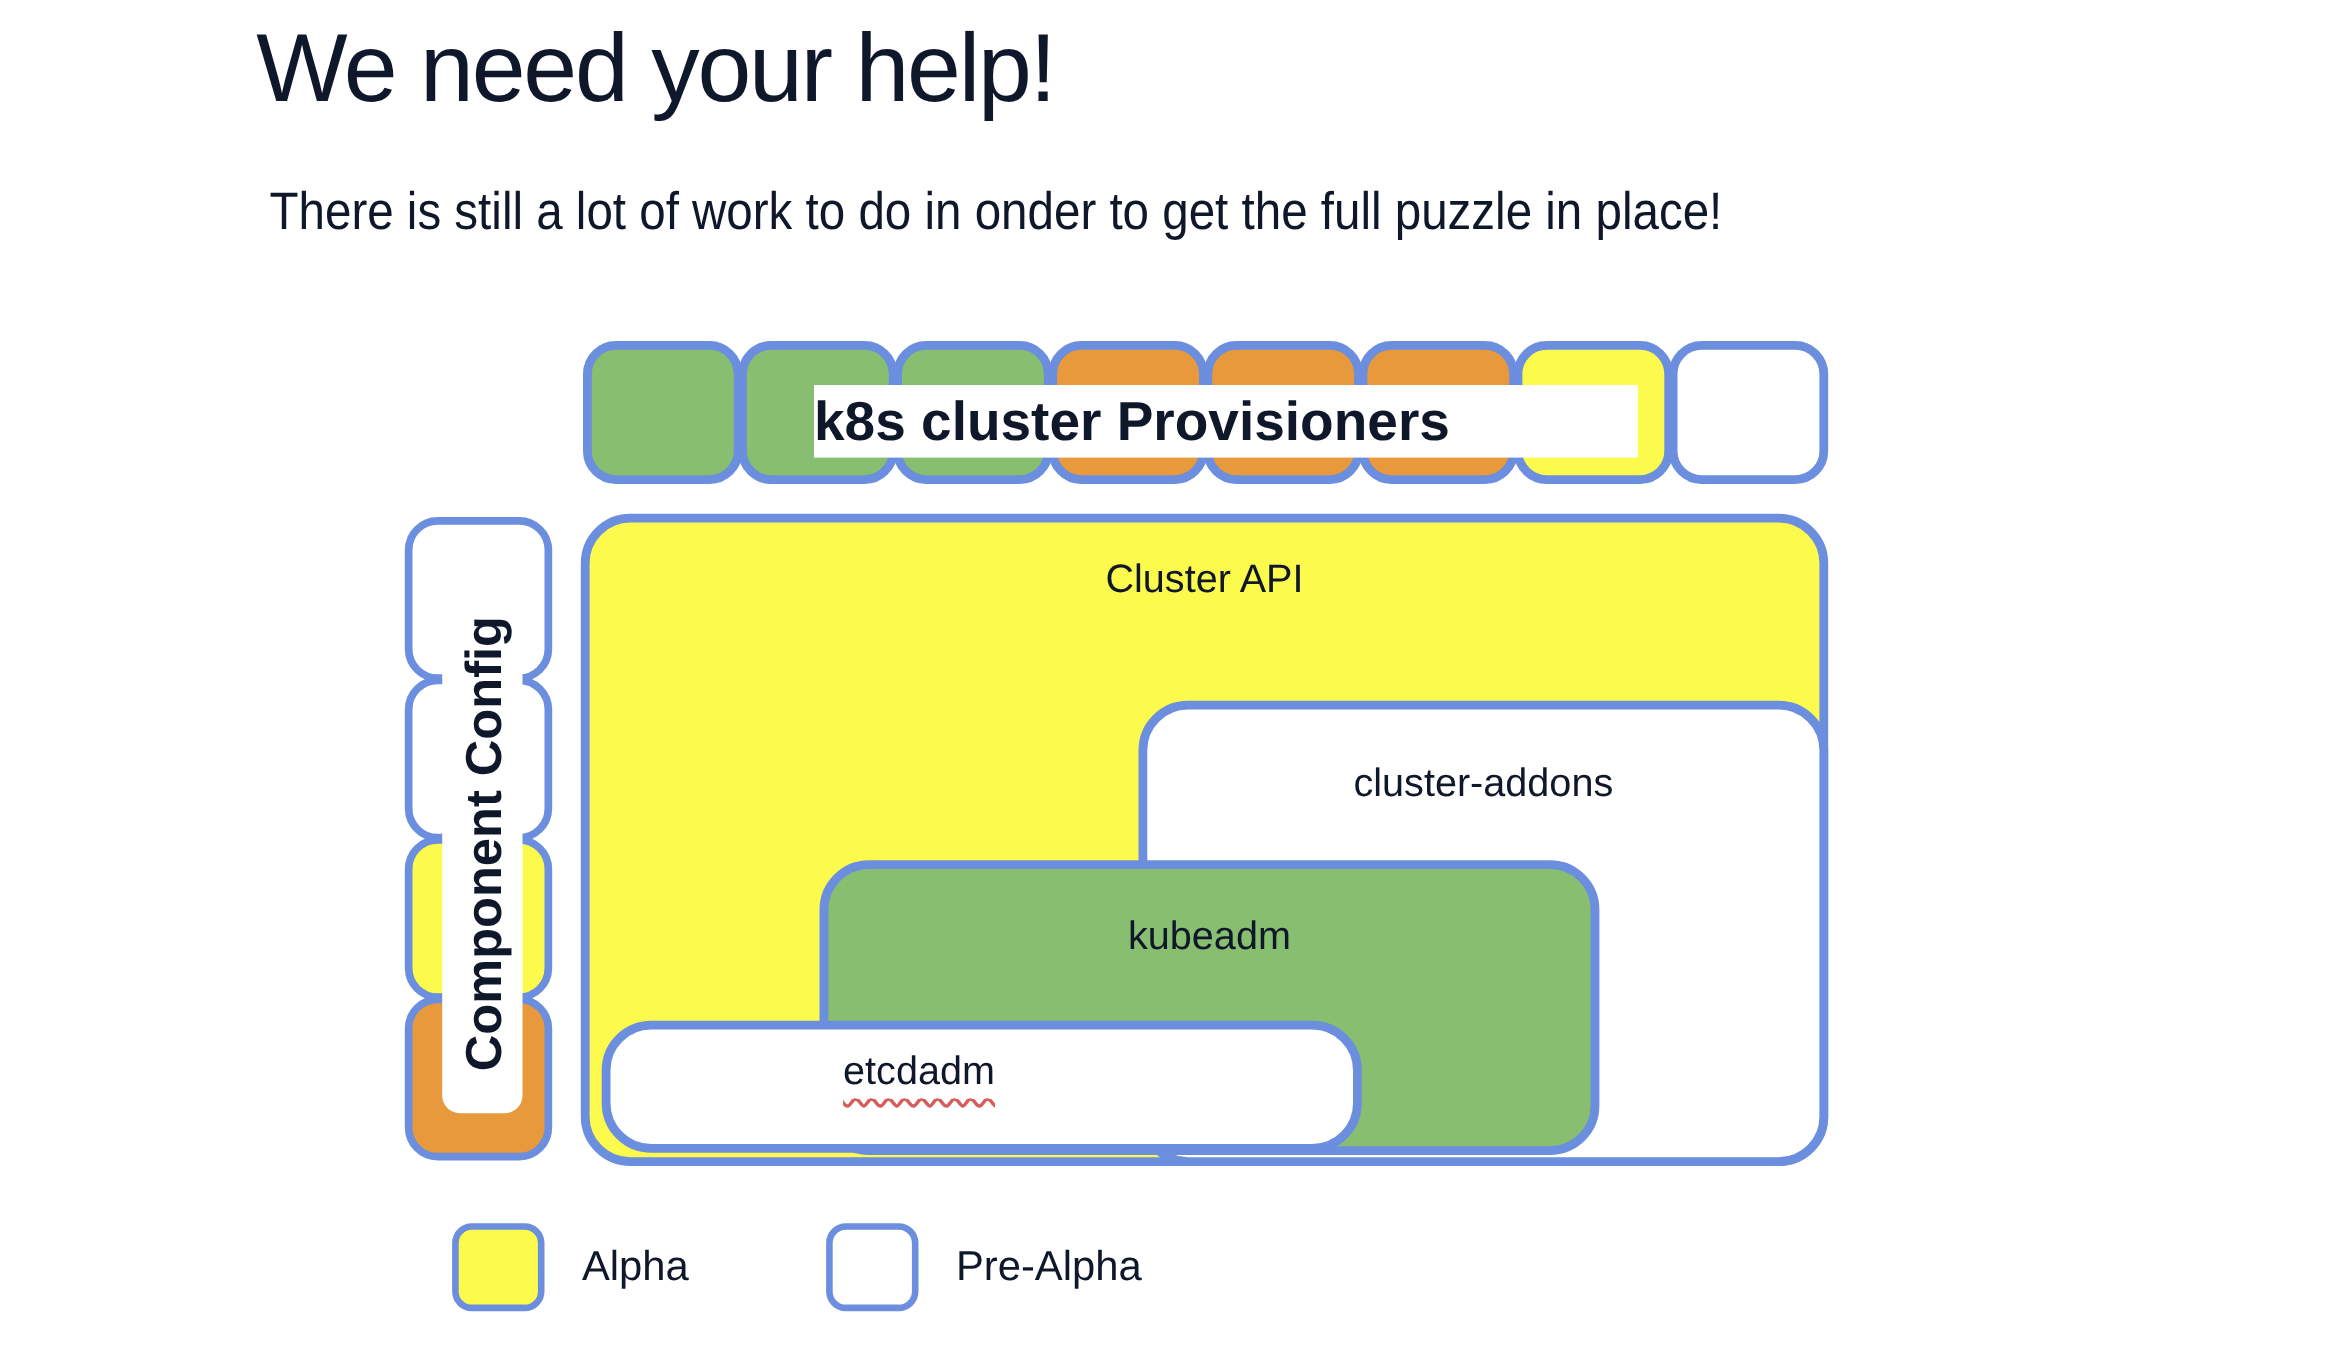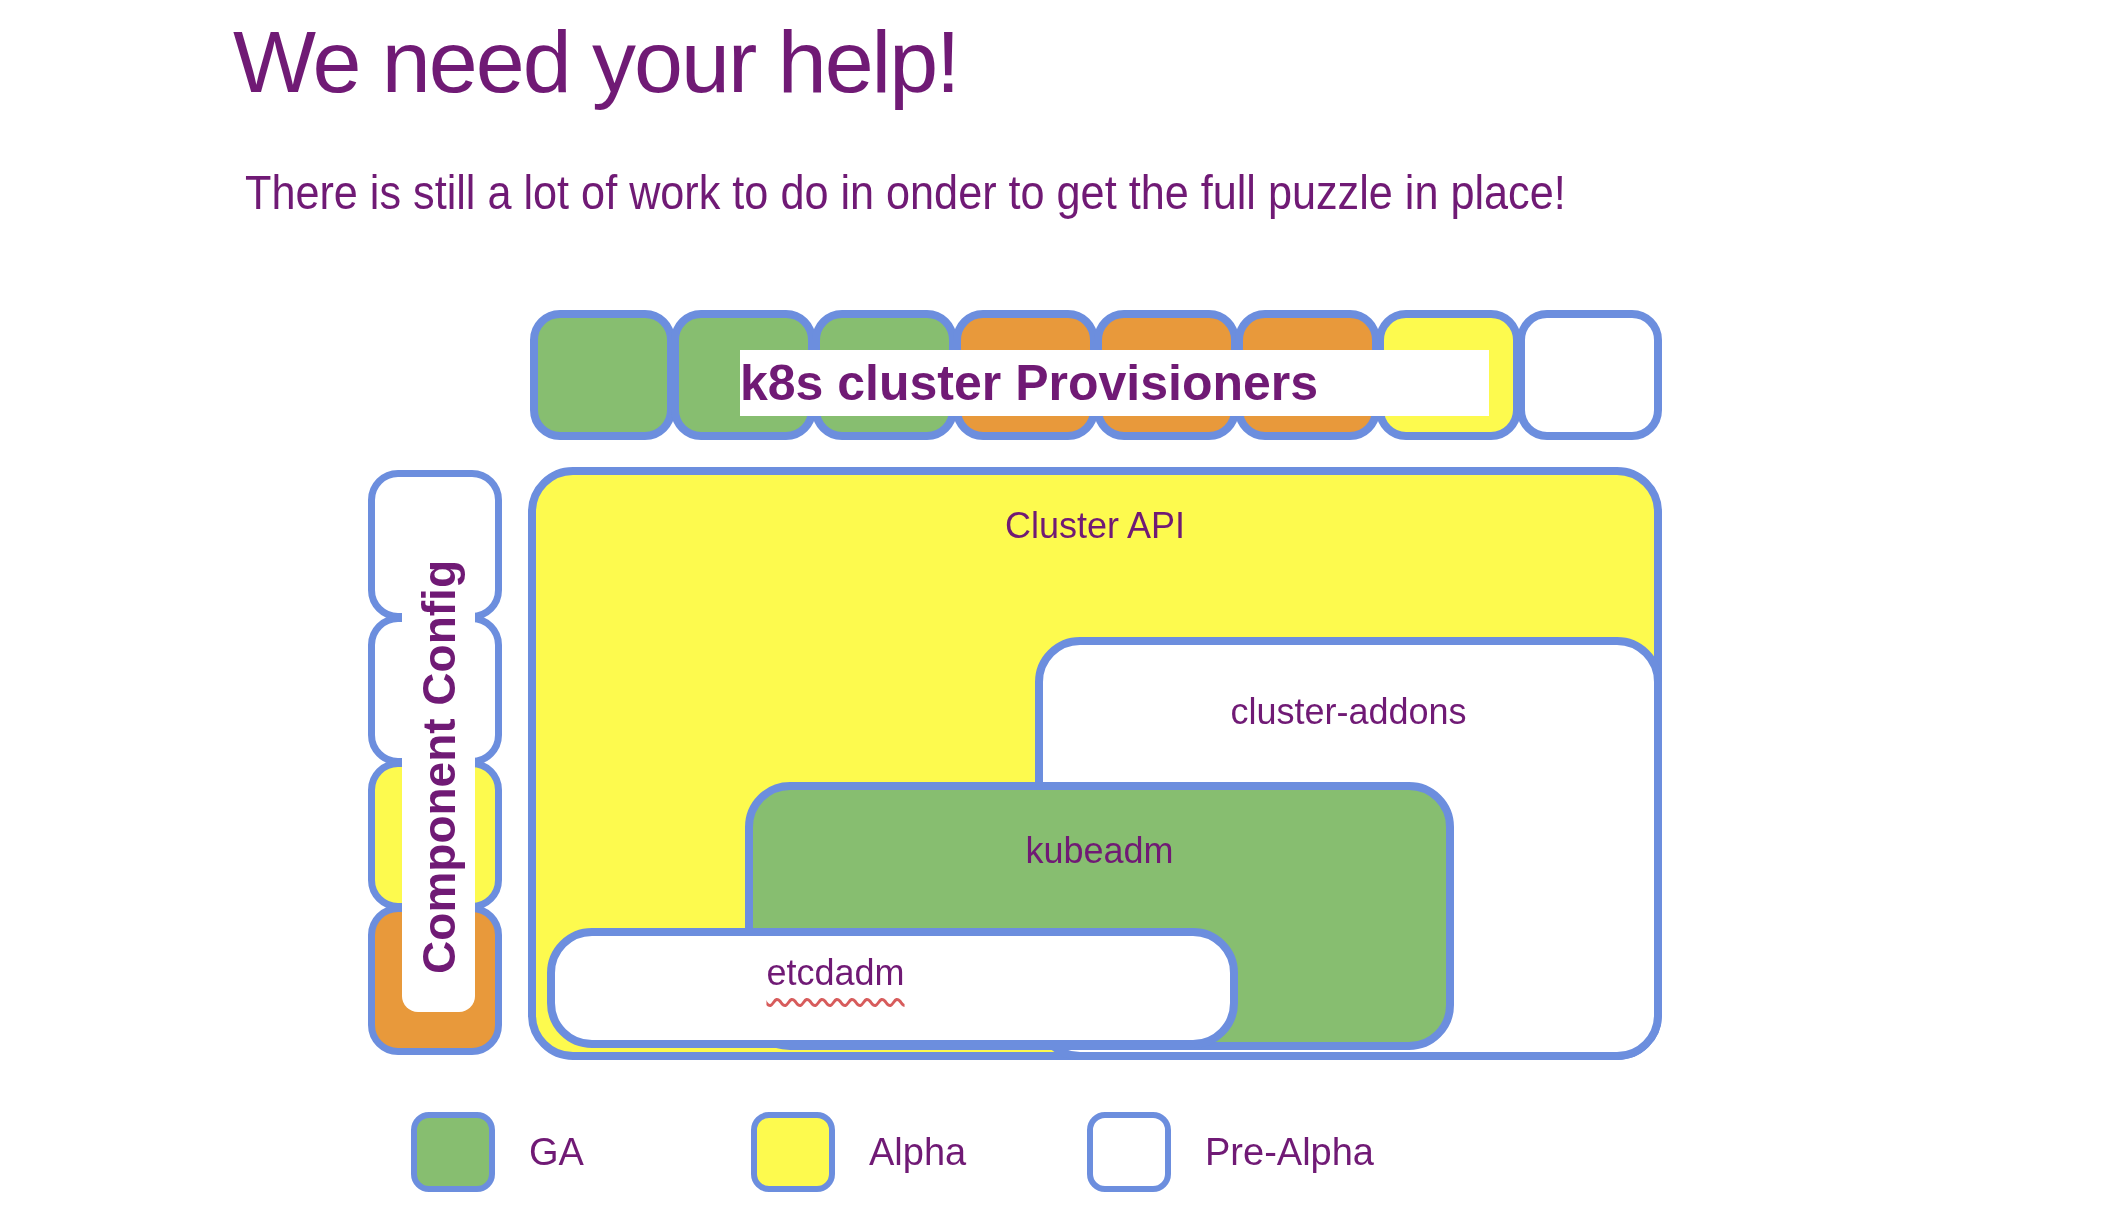--- a/index.html
+++ b/index.html
@@ -1,18 +1,18 @@
 <!DOCTYPE html>
 <html style="--ga: #87BE70; --beta: #E8993B; --alpha: #FDFA4E; --pre_alpha: #FFFFFF; --border_blue: #6C8EDE; --squiggle_red: #D75C5C;"><head>
 <meta charset="utf-8">
 <style>
   html,body{margin:0;padding:0;background:#fff;}
   .stage{
     position:relative;width:1922px;height:1228px;background:#fff;overflow:hidden;
-    font-family:"Liberation Sans",sans-serif;color:#701a75;
+    font-family:"Liberation Sans",sans-serif;color:#0f172a;
   }
   
   .slide-title{
     position:absolute;left:233px;top:14px;margin:0;
     font-size:88px;font-weight:400;letter-spacing:-2px;line-height:1.1;white-space:nowrap;
   }
   .slide-subtitle{
     position:absolute;left:245px;top:164px;margin:0;
     font-size:48px;font-weight:400;line-height:1.2;white-space:nowrap;
     transform:scaleX(0.90);transform-origin:left top;
@@ -125,24 +125,20 @@
   <div class="box cluster-addons st-pre_alpha">
     <div class="box-label">cluster-addons</div>
   </div>
 
   <div class="box etcdadm st-pre_alpha">
     <div class="box-label misspell">etcdadm</div>
   </div>
 
   <div class="legend" id="legend">
       <div class="legend-item">
-        <div class="legend-swatch st-ga"></div>
-        <span class="legend-label">GA</span>
-      </div>
-      <div class="legend-item">
         <div class="legend-swatch st-alpha"></div>
         <span class="legend-label">Alpha</span>
       </div>
       <div class="legend-item">
         <div class="legend-swatch st-pre_alpha"></div>
         <span class="legend-label">Pre-Alpha</span>
       </div>
     </div>
 
 </div>

